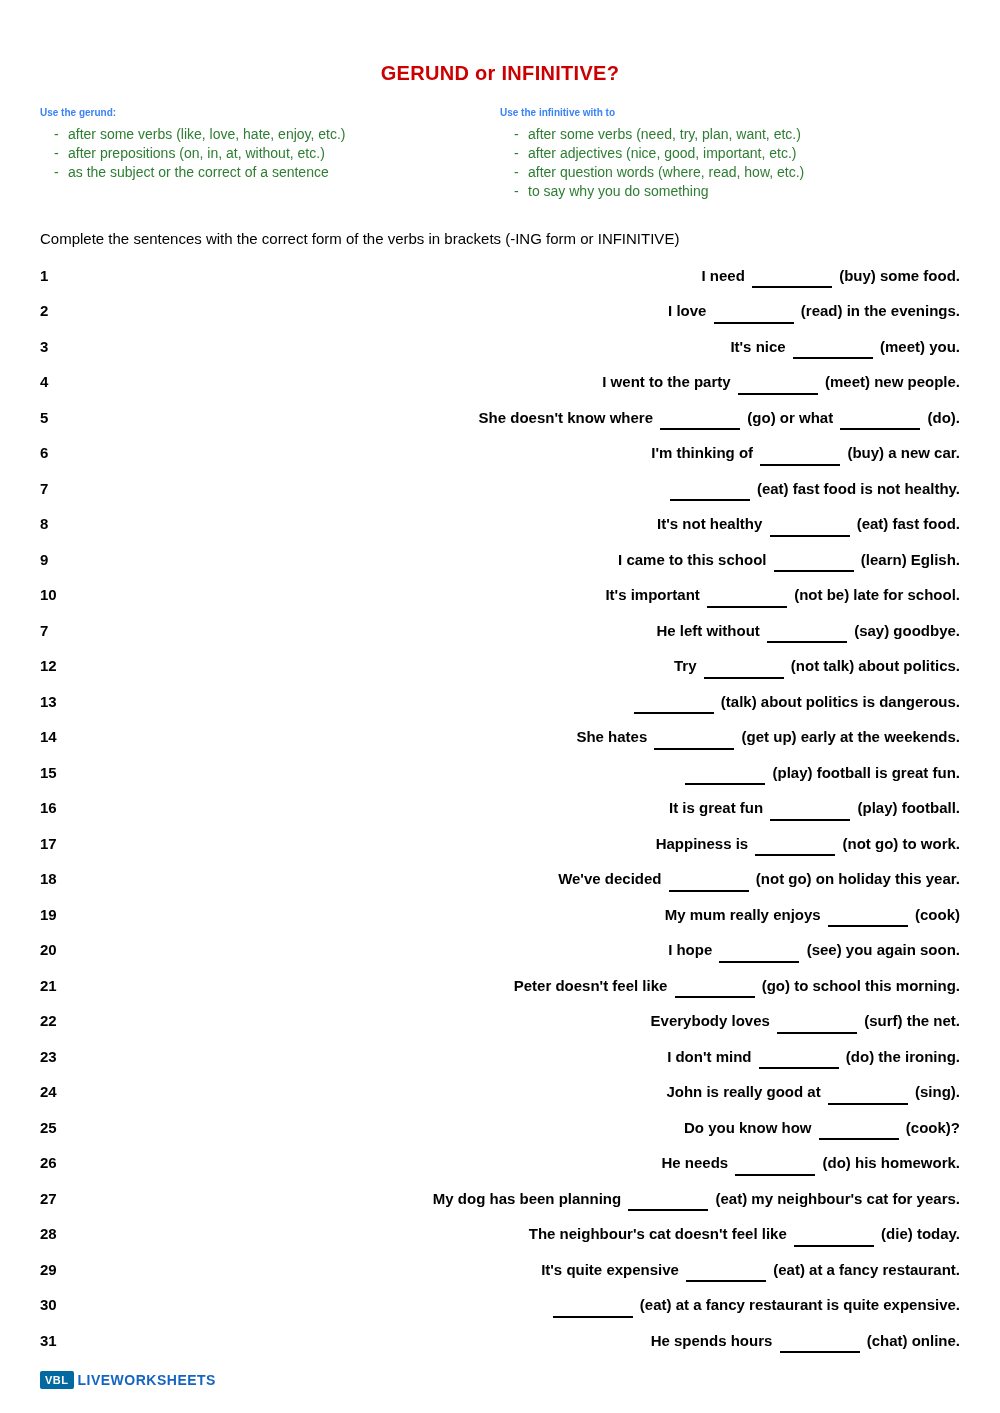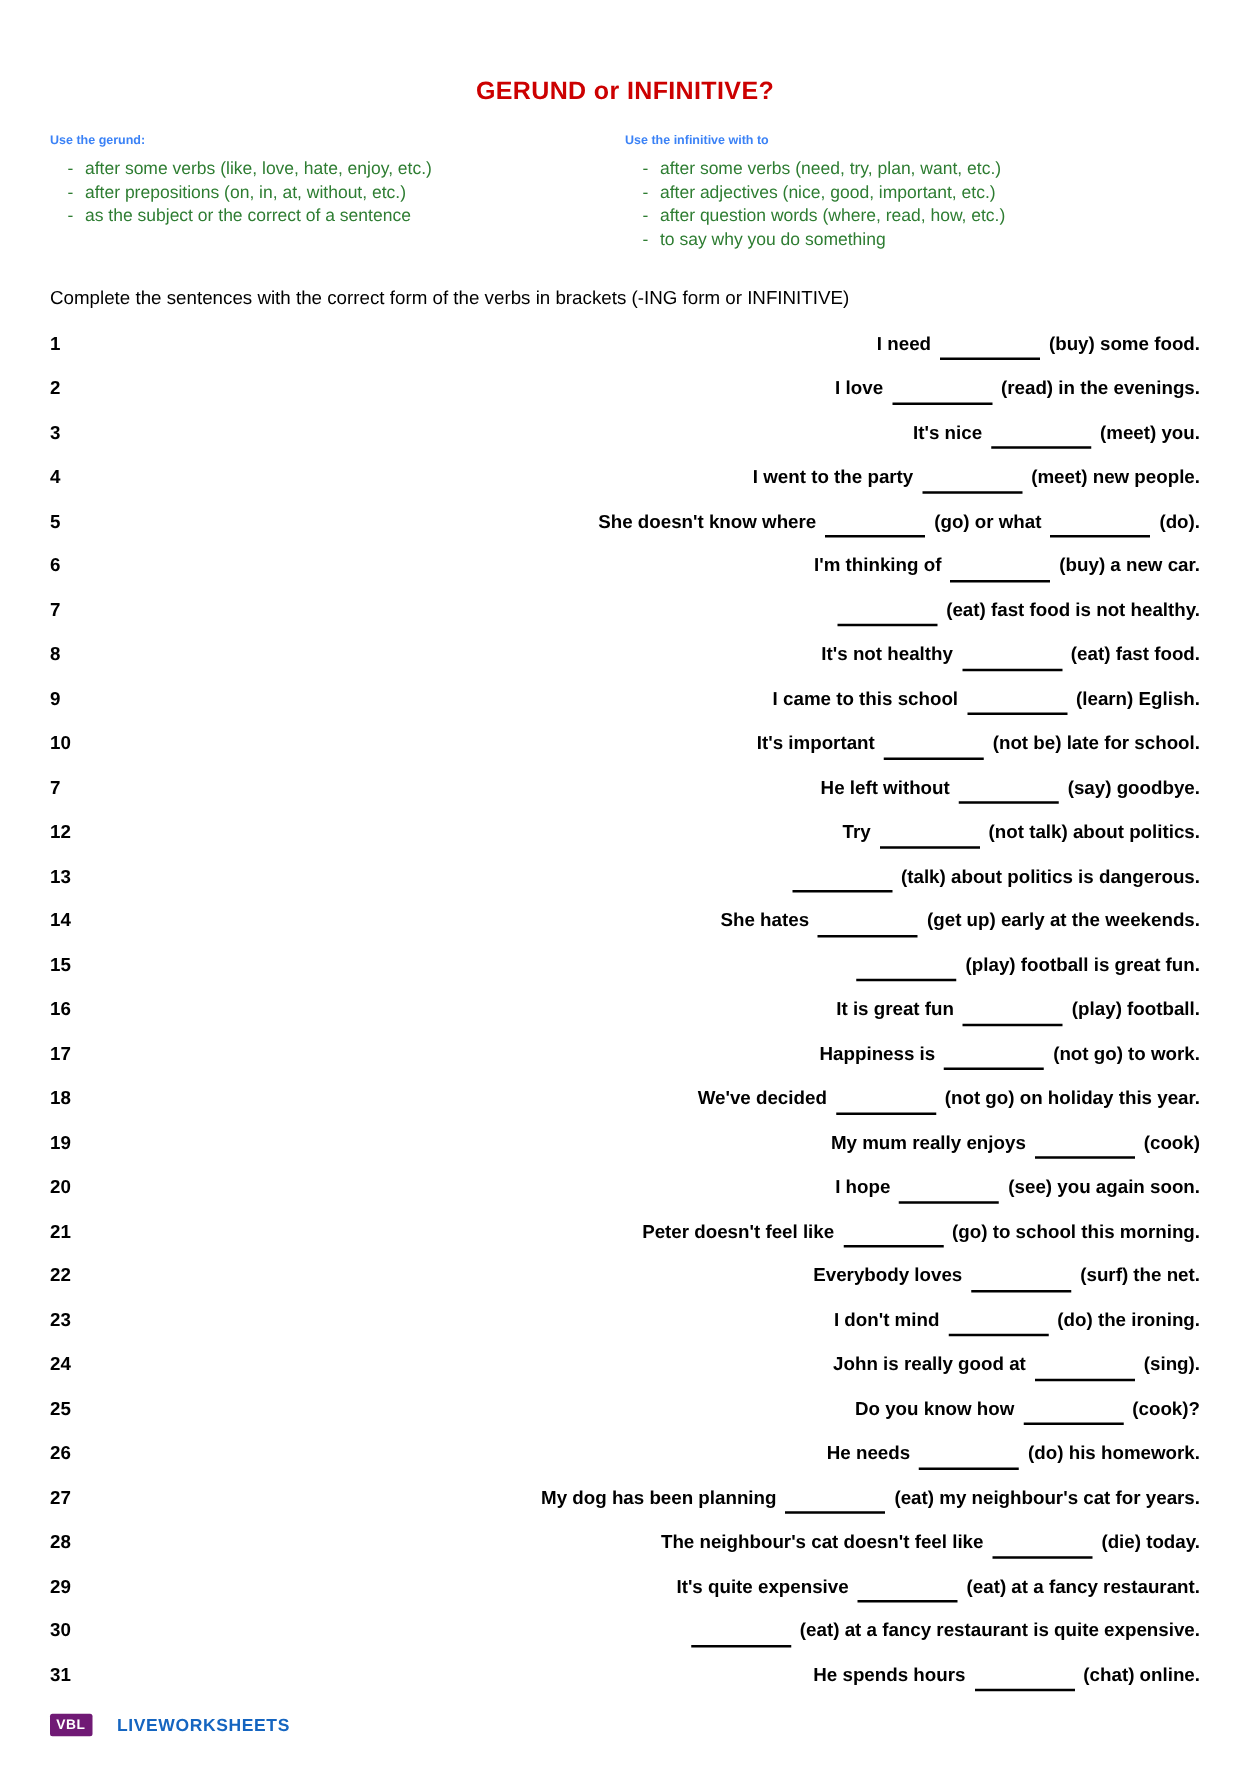--- a/index.html
+++ b/index.html
@@ -91,34 +91,33 @@
       display: flex;
       align-items: center;
       margin-top: 18px;
     }
     .footer-logo {
       display: flex;
       align-items: center;
       gap: 4px;
     }
     .logo-box {
-      background: #701a75;
+      background: #0369a1;
       color: #fff;
       font-weight: bold;
       font-size: 11px;
       padding: 3px 5px;
       border-radius: 2px;
       letter-spacing: 0.5px;
     }
     .logo-text {
       color: #1565c0;
       font-weight: bold;
       font-size: 14px;
       letter-spacing: 0.5px;
-      margin-left: 16px;
     }
   </style>
 </head>
 <body>
 
 <h1 class="page-title">GERUND or INFINITIVE?</h1>
 
 <div class="rules-section">
   <div class="rules-col">
     <div class="rules-col-title">Use the gerund:</div>

